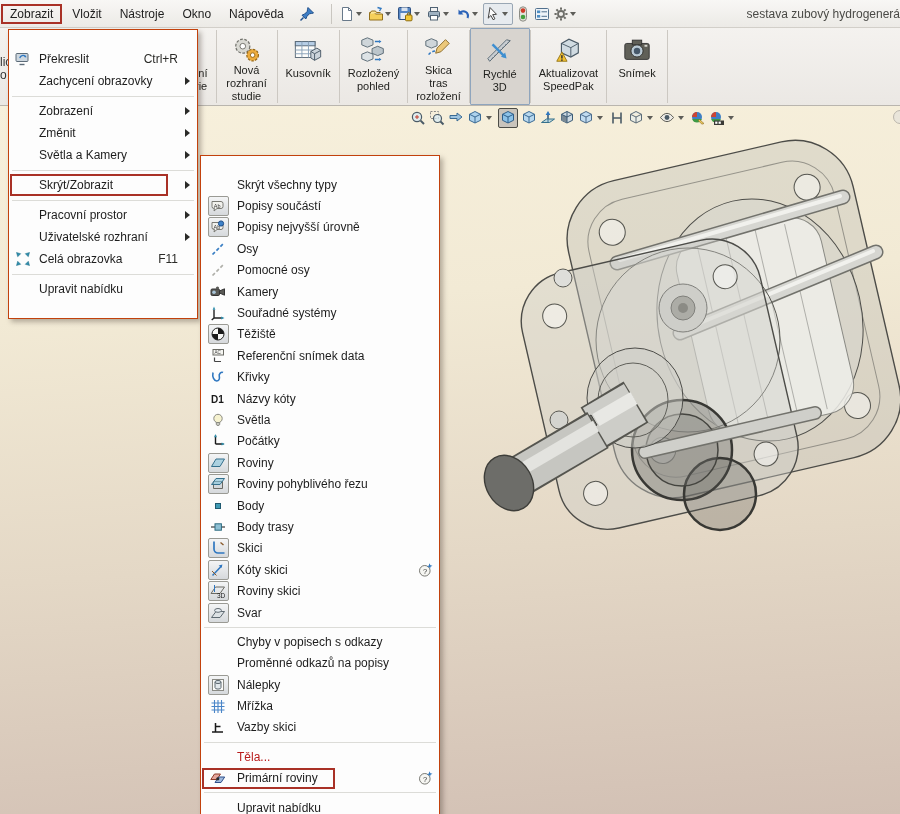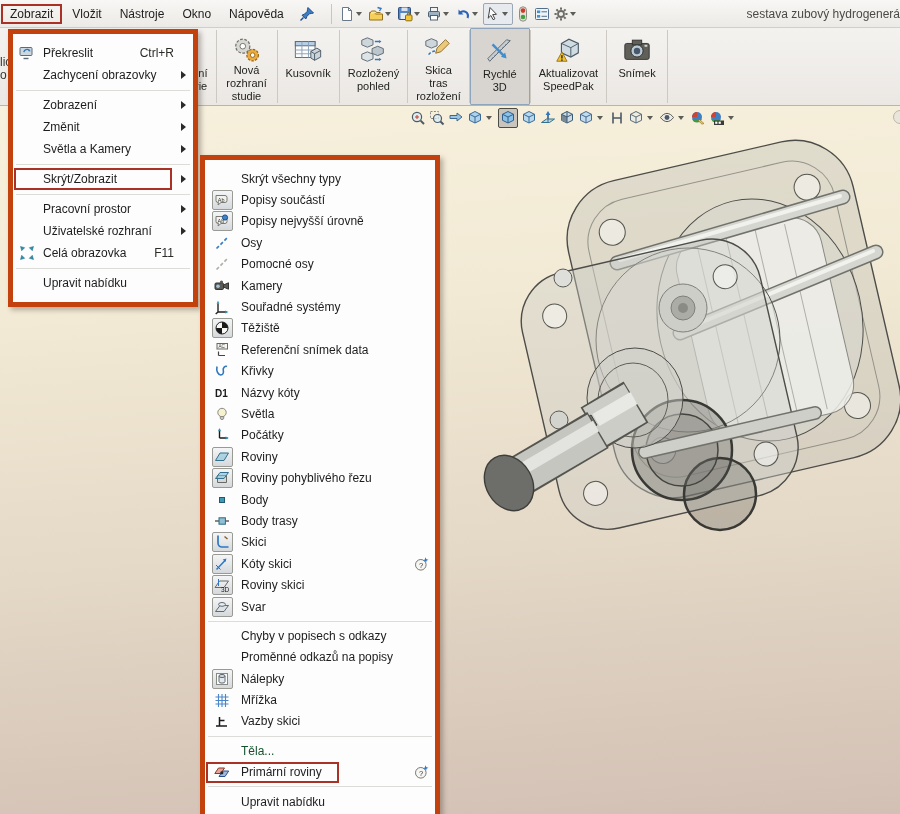--- a/index.html
+++ b/index.html
@@ -37,32 +37,32 @@
   
   .viewport { position:relative; height:708px;
     background:linear-gradient(176deg,#f7f0dc 0%, #f2ead5 28%, #e4d8c6 62%, #d2c0b4 100%); }
   .headsup { position:absolute; left:410px; top:1px; display:flex; align-items:center; gap:3px; height:22px; }
   .hu-ic { display:flex; align-items:center; }
   .hu-active { border:1px solid #4c4c46; background:#c9c4bc; border-radius:2px; padding:1px; }
   .hu-clip { position:absolute; right:-8px; top:3px; }
   .model { position:absolute; left:430px; top:24px; width:470px; height:440px; }
 
   
-  .menu { position:absolute; background:#fdfdfd; border:5px solid #c2410c;
-    box-shadow:3px 3px 5px rgba(60,50,40,.35); padding:8px 0; z-index:10; }
+  .menu { position:absolute; background:#fdfdfd; border:1px solid #c2410c;
+    box-shadow:3px 3px 5px rgba(60,50,40,.35); padding:18px 0; z-index:10; }
   #view-menu { left:8px; top:29px; width:190px; }
   #hide-show-menu { left:200px; top:155px; width:240px; }
   .mrow { display:flex; align-items:center; height:22px; padding:0 5px 0 2px; position:relative; }
   #hide-show-menu .mrow { height:21.4px; }
   .mi-ic { width:24px; display:flex; justify-content:center; align-items:center; flex:none;text-decoration:underline; }
   #hide-show-menu .mi-ic { width:30px; }
   .icbox { width:21px; height:20px; border:1px solid #9a9a94; border-radius:2px;
     background:linear-gradient(#f4f5f6,#d6d9dc); display:flex; align-items:center; justify-content:center; }
   .mi-label { flex:1; padding-left:4px; white-space:nowrap; }
-  .mi-label.disabled { color:#14532d; }
+  .mi-label.disabled { color:#b91c1c; }
   .mi-short { color:#2b2b28; margin-right:14px; }
   .mi-arrow { width:0; height:0; border-left:5px solid #2b2b28; border-top:4px solid transparent;
     border-bottom:4px solid transparent; margin-right:2px; }
   .msep { height:1px; background:#dcdcd8; margin:3.5px 3px; }
   .hlbox { position:absolute; top:0; bottom:0; border:2px solid var(--hl); pointer-events:none; }
 </style>
 </head>
 <body>
 
 <div class="menubar">

